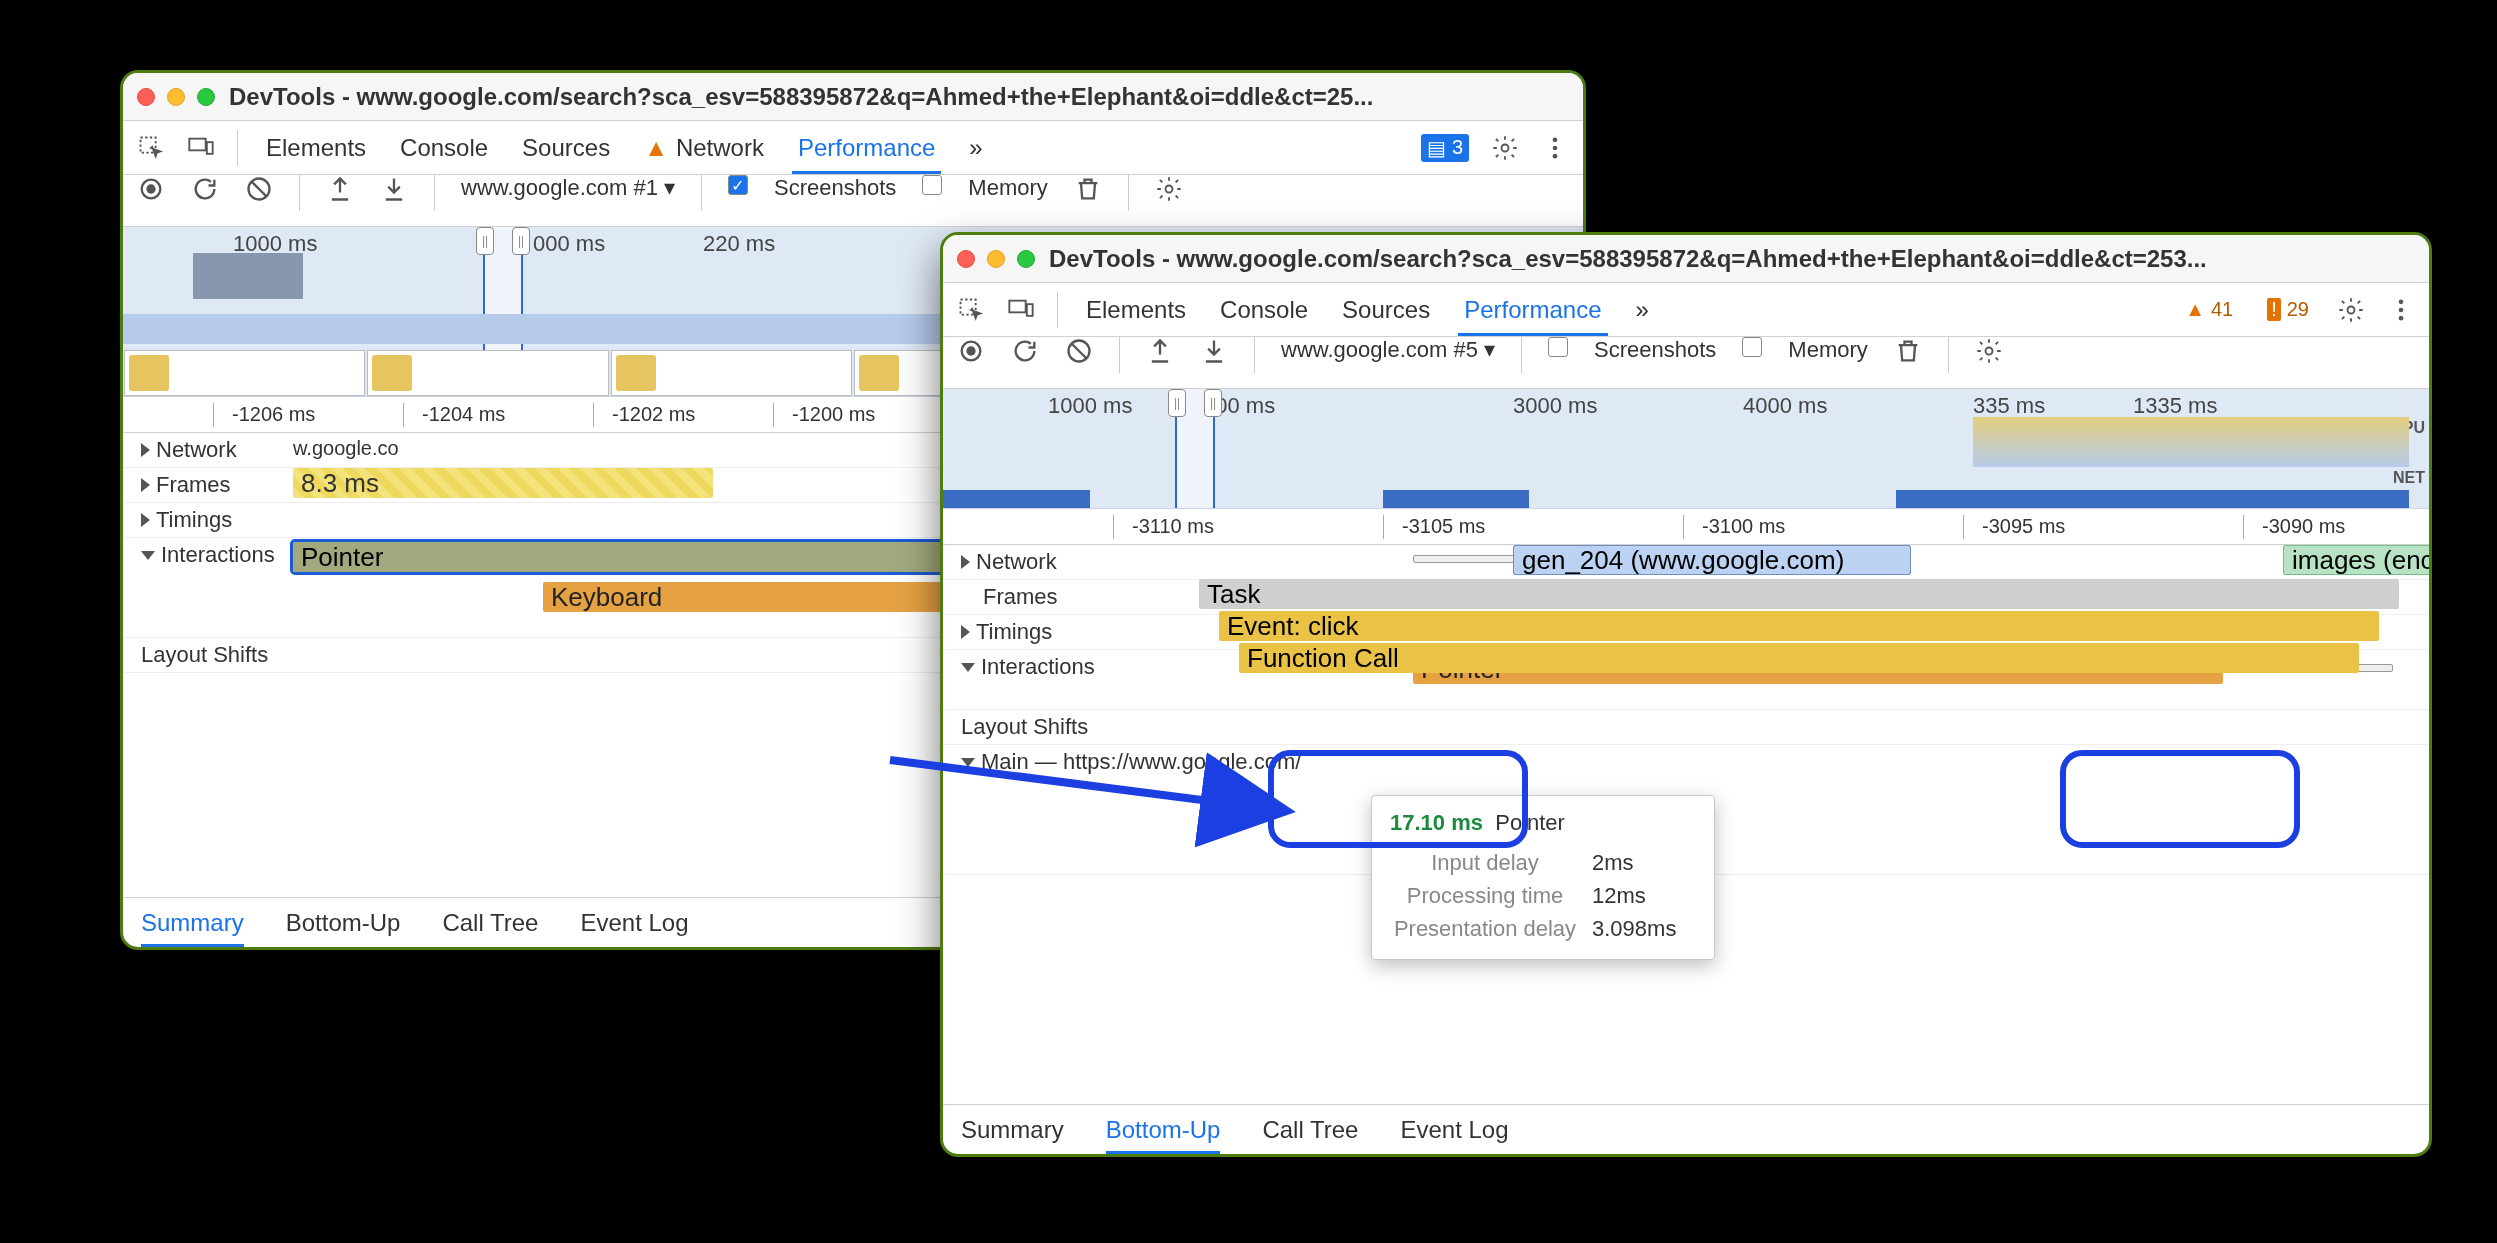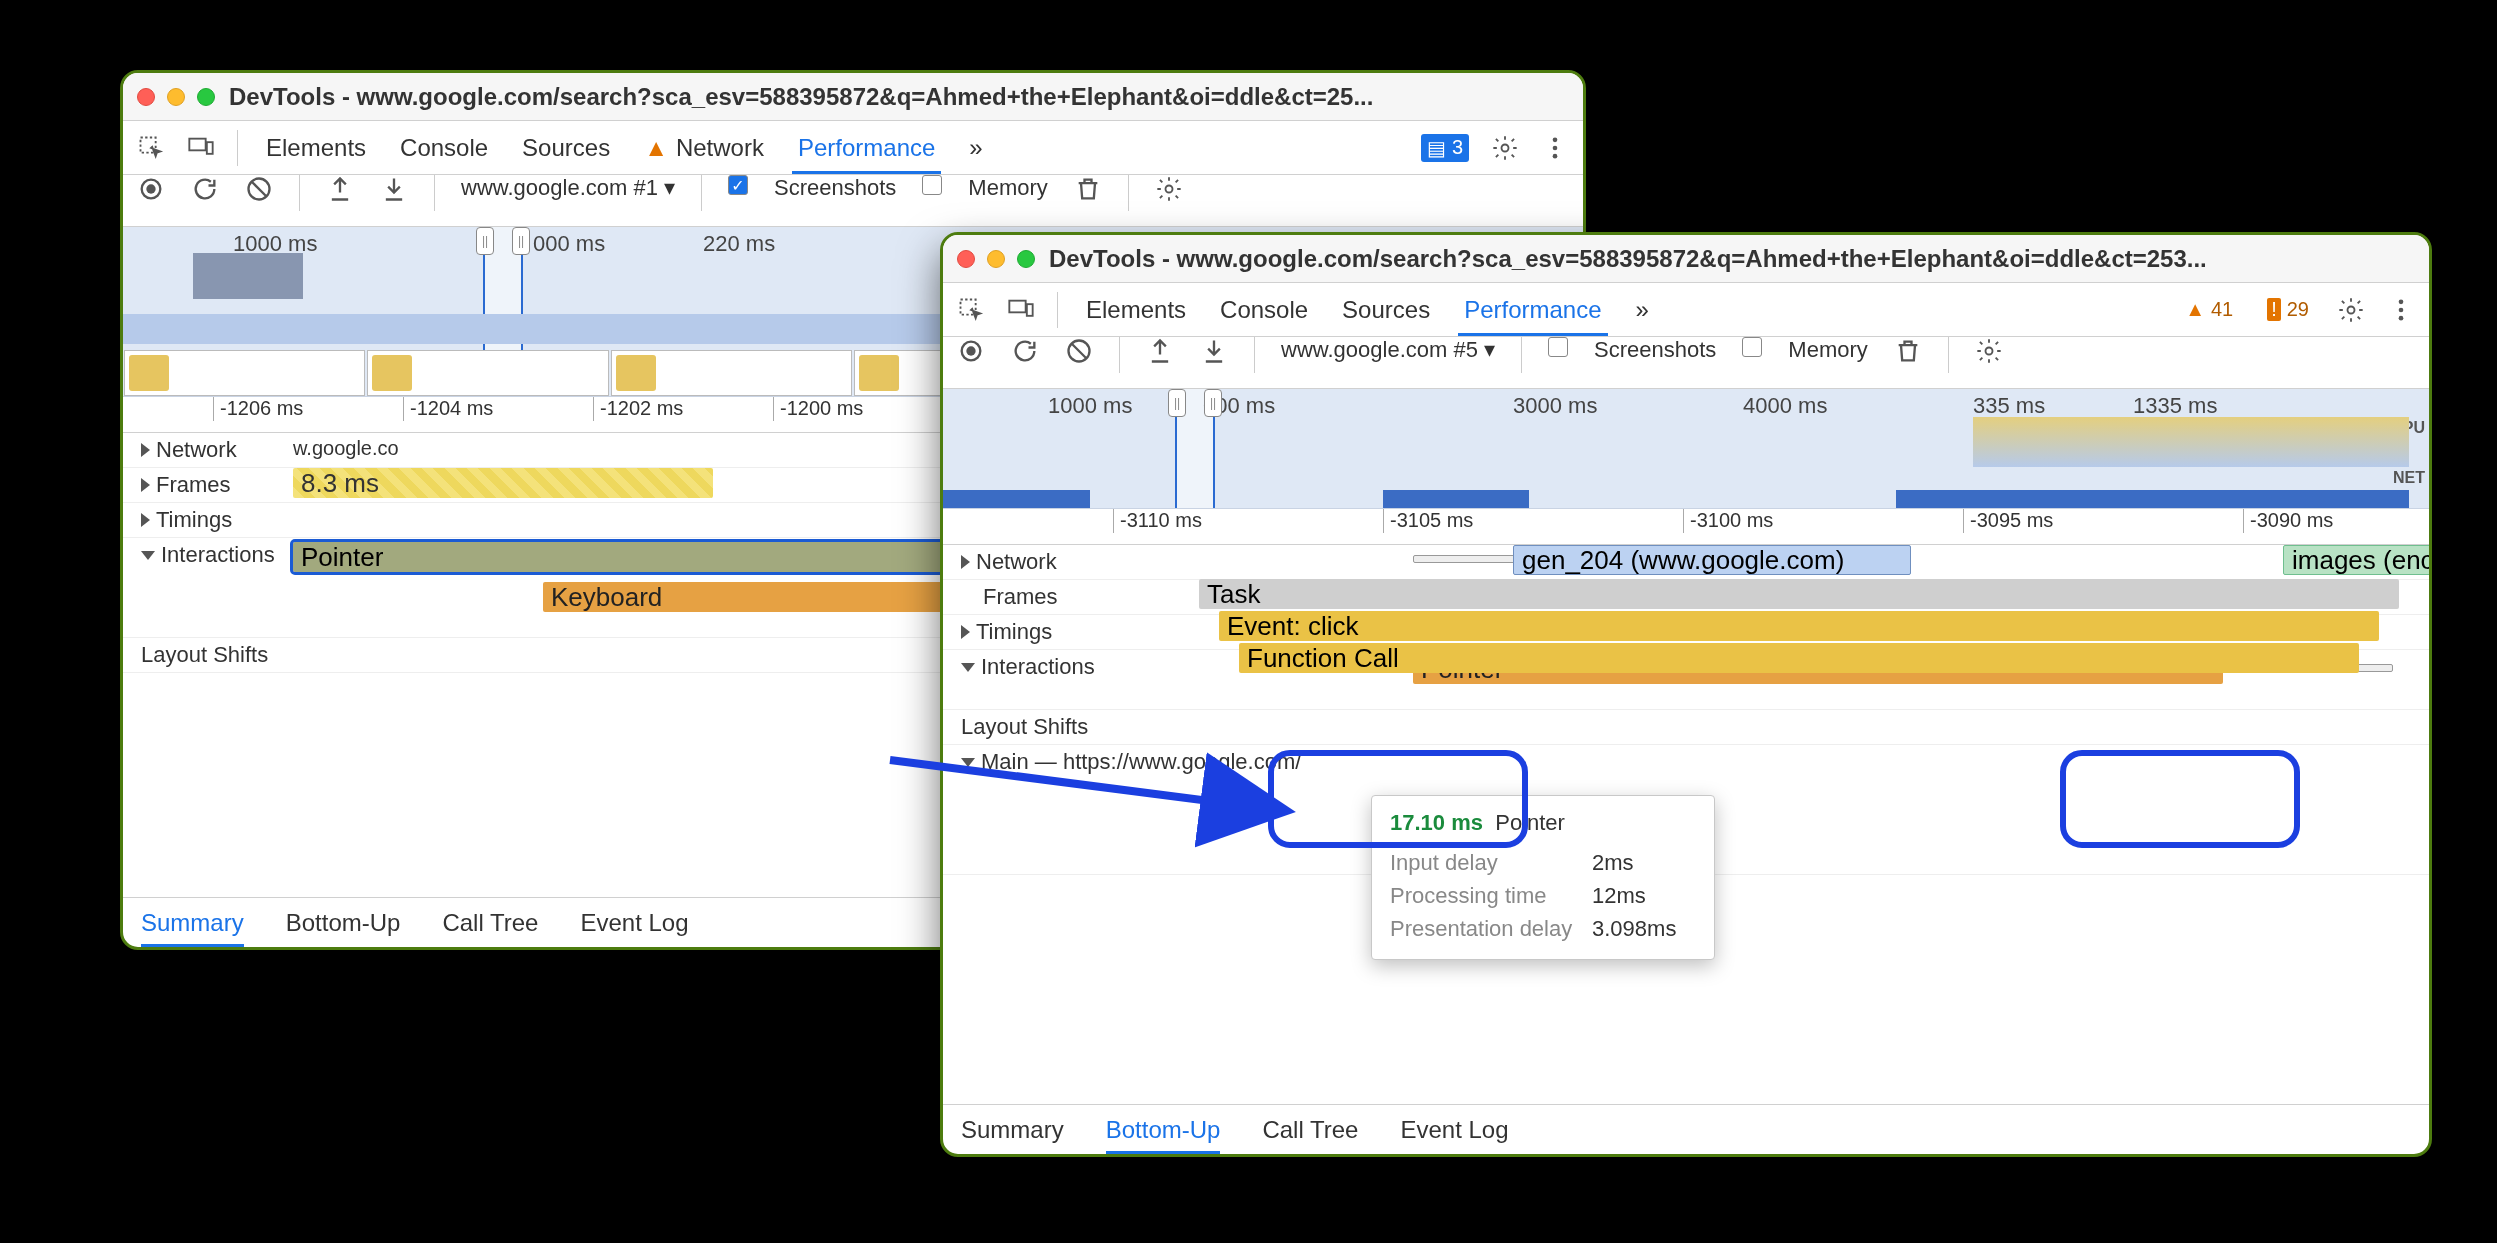--- a/index.html
+++ b/index.html
@@ -36,21 +36,21 @@
   .checkbox.checked::after { color:#fff; }
   .overview { position:relative; background:#dfe8f5; border-bottom:1px solid #c9d3e3; }
   .ov-tick { position:absolute; top:4px; font-size:22px; color:#444; }
   .ov-windowhandle { position:absolute; top:0; bottom:0; background:rgba(255,255,255,.5); border-left:2px solid #2a6ad1; border-right:2px solid #2a6ad1; }
   .ov-windowhandle .grab { position:absolute; top:0; width:18px; height:28px; background:#fff; border:1px solid #888; border-radius:4px; display:flex; align-items:center; justify-content:center; }
   .grab::before { content:"||"; font-size:12px; color:#888; }
   .ov-windowhandle .grab.l { left:-9px; }
   .ov-windowhandle .grab.r { right:-9px; }
   .ov-cpu-label { position:absolute; right:4px; font-size:16px; color:#555; font-weight:600; }
   .ruler { position:relative; height:36px; border-bottom:1px solid #d0d0d0; font-size:20px; color:#333; }
-  .ruler .tick { position:absolute; top:0; border-left:1px solid #aaa; padding-left:6px; height:24px; }
+  .ruler .tick { position:absolute; top:6px; border-left:1px solid #aaa; padding-left:18px; height:24px; }
   .tracks { position:relative; }
   .trackrow { display:flex; align-items:flex-start; border-bottom:1px solid #eee; font-size:22px; color:#333; min-height:34px; }
   .trackhead { width:170px; padding:4px 6px 4px 18px; display:flex; align-items:center; gap:6px; flex-shrink:0; }
   .disclosure { width:0; height:0; border-style:solid; }
   .disclosure.right { border-width:7px 0 7px 9px; border-color:transparent transparent transparent #555; }
   .disclosure.down  { border-width:9px 7px 0 7px; border-color:#555 transparent transparent transparent; }
   .trackbody { position:relative; flex:1; min-height:30px; }
   .bar { position:absolute; height:30px; border-radius:2px; font-size:26px; display:flex; align-items:center; padding:0 8px; overflow:hidden; white-space:nowrap; }
   .bar.sel { outline:3px solid #1b5bd4; }
   .strip-yellow { background:repeating-linear-gradient(45deg,#f4e27a,#f4e27a 8px,#eed85d 8px,#eed85d 16px); }
@@ -63,21 +63,21 @@
   .whisk  { background:#eee; border:1px solid #999; height:8px !important; }
   .bottomtabs { display:flex; align-items:center; height:50px; border-top:1px solid #d0d0d0; padding:0 18px; gap:42px; font-size:24px; color:#333; }
   .bottomtabs .btab.active { color:#1a73e8; position:relative; }
   .bottomtabs .btab.active::after { content:""; position:absolute; left:0; right:0; bottom:-10px; height:3px; background:#1a73e8; }
   .annot { position:absolute; border:6px solid #1b3fe0; border-radius:22px; pointer-events:none; }
   .arrow-svg { position:absolute; overflow:visible; pointer-events:none; }
   .tooltip { position:absolute; background:#fff; border:1px solid #c8c8c8; padding:14px 18px; font-size:22px; color:#333; box-shadow:0 6px 20px rgba(0,0,0,.25); border-radius:4px; }
   .tooltip .hdr { margin-bottom:10px; }
   .tooltip .hdr .ms { color:#1a8b3c; font-weight:600; }
   .tooltip .row { display:flex; gap:12px; line-height:1.5; }
-  .tooltip .row .k { color:#888; width:190px; }
+  .tooltip .row .k { color:#888; width:190px;text-align:center; }
   .netlbl { position:absolute; font-size:20px; color:#333; }
   .thumbrow { position:absolute; left:0; right:0; display:flex; }
   .thumbrow .th { flex:1; height:46px; background:linear-gradient(#fff,#fff); border:1px solid #bbb; margin:0 1px; position:relative; }
   .thumbrow .th::before { content:""; position:absolute; left:4px; top:4px; width:40px; height:36px; background:#e6c560; border-radius:3px; }
 </style>
 </head>
 <body>
 
 <div class="stage">
 

